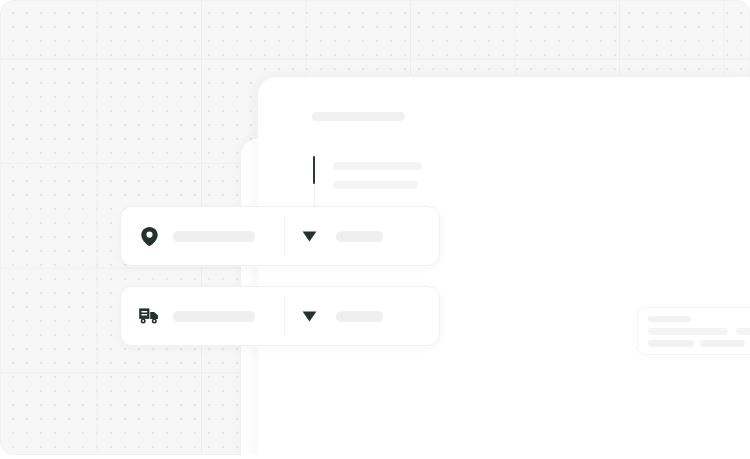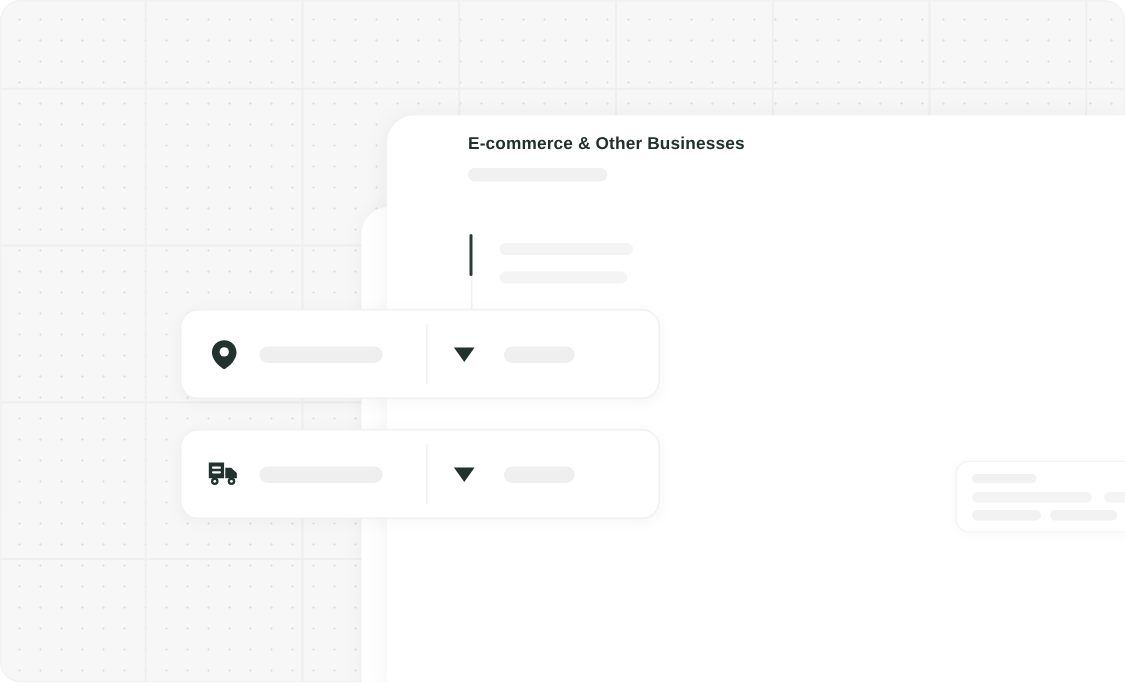--- a/index.html
+++ b/index.html
@@ -240,21 +240,20 @@
   <div class="canvas-bg">
     <div class="dot-layer"></div>
     <div class="grid-layer"></div>
   </div>
   <div class="canvas-edge"></div>
 
   <div class="panel-back"></div>
 
   <div class="panel-front">
 
-    <div class="panel-title">E-commerce &amp; Other Businesses</div>
 
     <div class="sk title-sub"></div>
 
     <div class="caret"></div>
     <div class="caret-tail"></div>
     <div class="sk sk-soft editor-l1"></div>
     <div class="sk sk-soft editor-l2"></div>
   </div>
 
   <div class="field-card row1">

